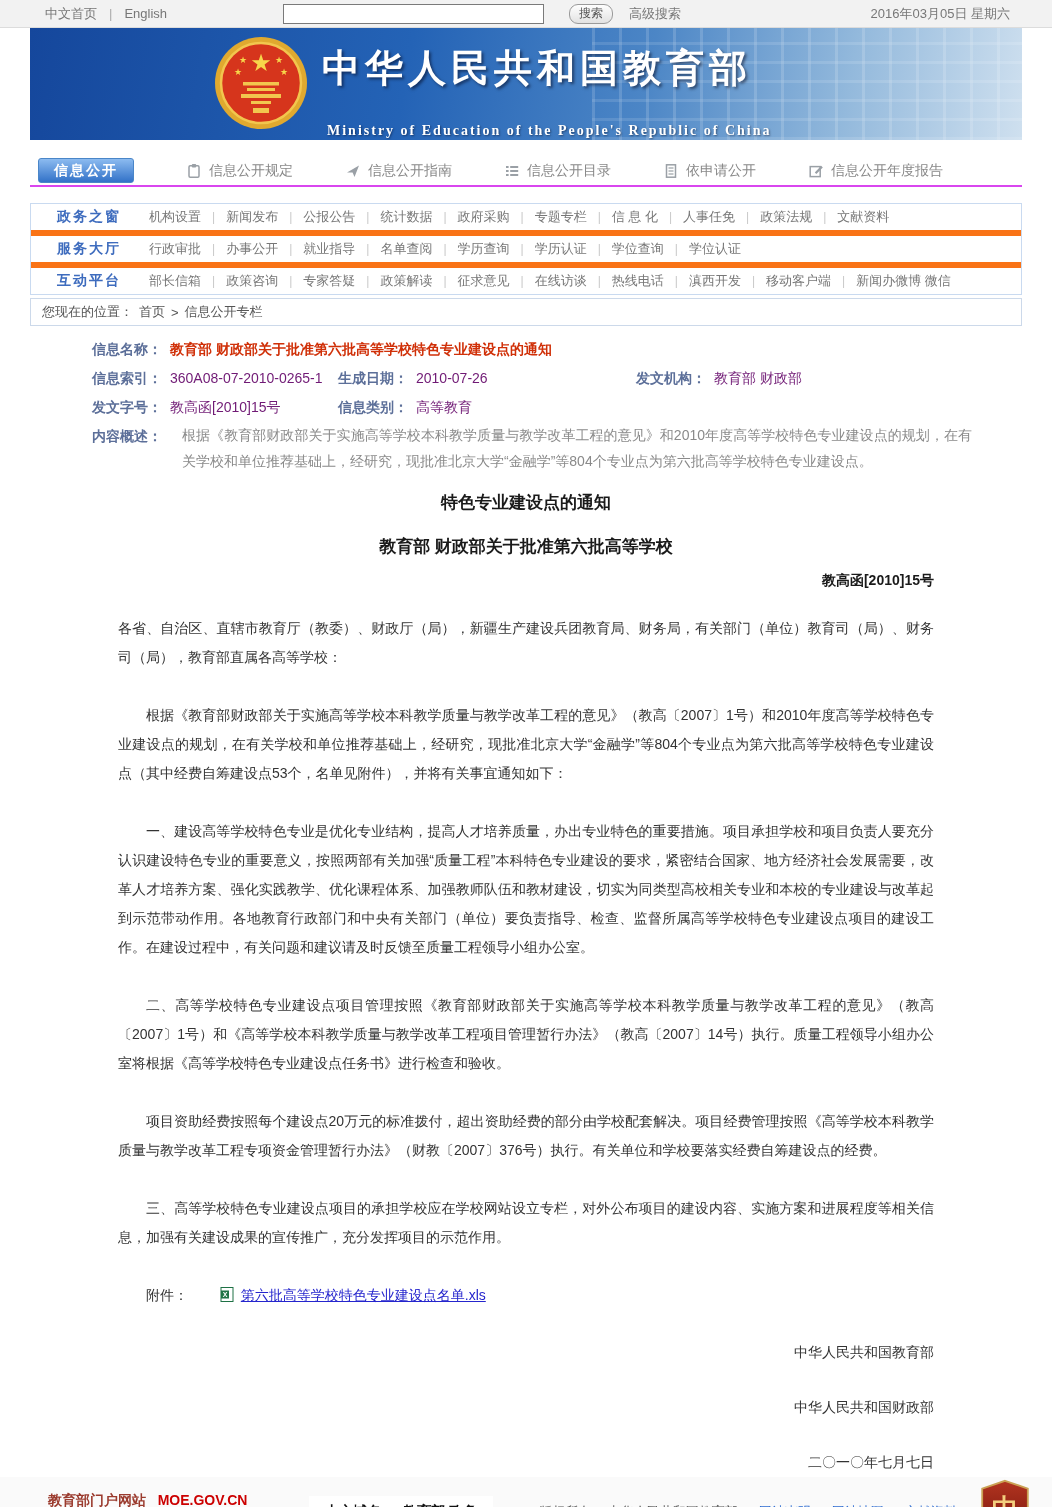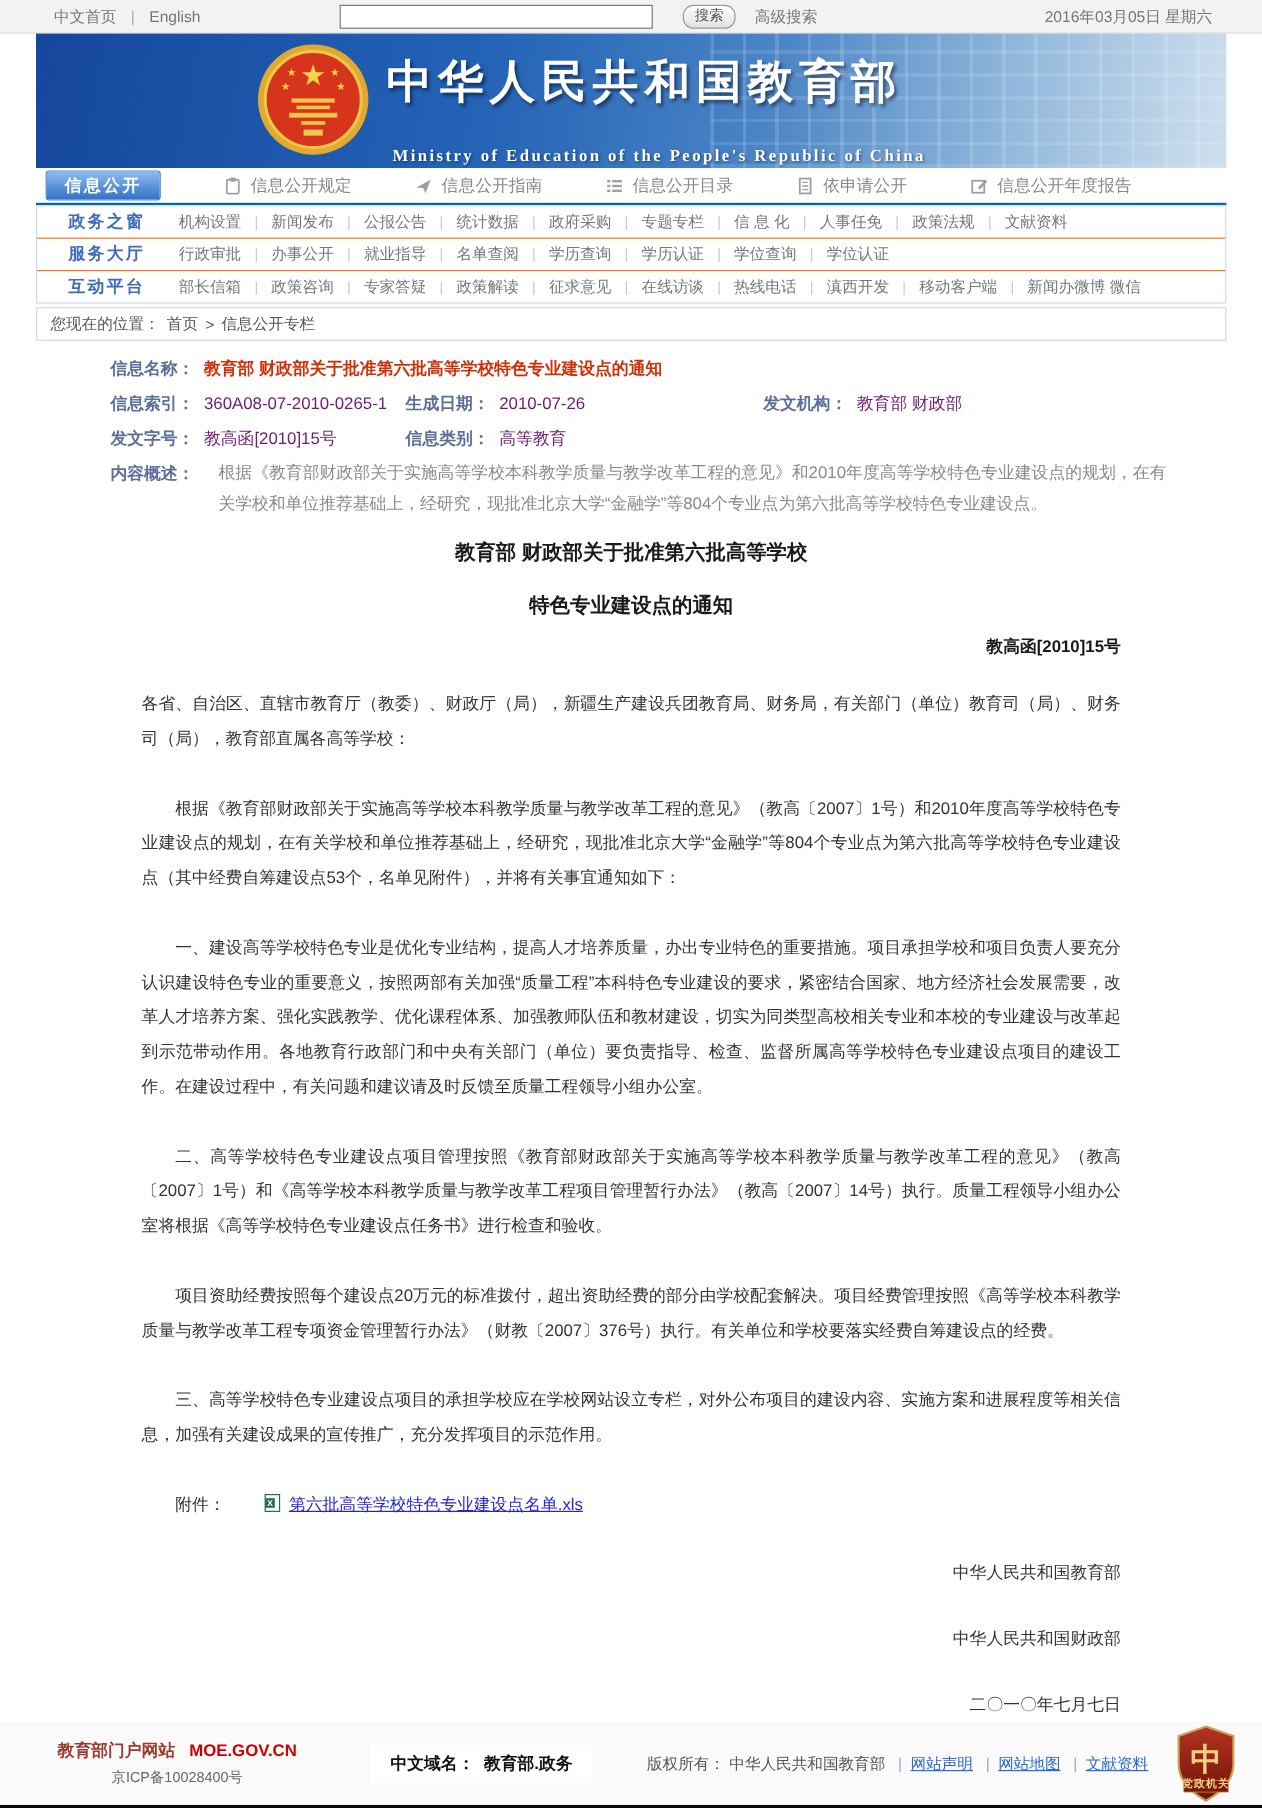--- a/index.html
+++ b/index.html
@@ -24,30 +24,30 @@
   .header-grid{position:absolute;right:0;top:0;width:430px;height:100%;opacity:.55;
      background:repeating-linear-gradient(90deg,rgba(255,255,255,.28) 0 3px,transparent 3px 27px),
                 repeating-linear-gradient(0deg,rgba(255,255,255,.22) 0 3px,transparent 3px 19px);}
   .emblem{position:absolute;left:183px;top:7px;width:96px;height:96px;}
   .header-title{position:absolute;left:292px;top:15px;color:#fff;font-size:38px;font-weight:bold;
                 letter-spacing:5px;text-shadow:2px 2px 3px rgba(0,0,20,.5);white-space:nowrap;}
   .header-sub{position:absolute;left:297px;top:95px;color:#fff;font-family:"Liberation Serif",serif;
               font-weight:bold;font-size:14px;letter-spacing:2px;text-shadow:1px 1px 2px rgba(0,0,20,.45);white-space:nowrap;}
 
   
-  .tabbar{margin:0 30px;height:29px;border-bottom:2px solid #0369a1;background:#fff;display:flex;align-items:center;}
+  .tabbar{margin:16px 30px;height:29px;border-bottom:2px solid #d946ef;background:#fff;display:flex;align-items:center;}
   .tab-active{margin-left:8px;width:94px;height:23px;border:1px solid #4a86c8;border-radius:3px;
               background:linear-gradient(#8cbbf0,#3272c8);color:#fff;font-size:14px;font-weight:bold;
               display:flex;align-items:center;justify-content:center;letter-spacing:2px;cursor:pointer;}
   .tab-item{display:flex;align-items:center;gap:7px;color:#888;font-size:14px;margin-left:52px;cursor:pointer;white-space:nowrap;}
   .tab-item svg{display:block;}
 
   
   .menubox{margin:0 30px;border:1px solid #c9daf0;background:#fff;}
-  .menu-row{display:flex;align-items:center;height:26px;border-bottom:1px solid #f97316;font-size:13px;}
+  .menu-row{display:flex;align-items:center;height:26px;border-bottom:6px solid #f97316;font-size:13px;}
   .menu-row:last-child{border-bottom:none;}
   .menu-label{width:92px;margin-left:26px;font-size:14px;font-weight:bold;color:#3e6cbe;letter-spacing:2px;flex-shrink:0;cursor:pointer;}
   .menu-items{color:#777;white-space:nowrap;}
   .menu-item{cursor:pointer;}
   .menu-item:not(:last-child)::after{content:"|";color:#c9c9c9;margin:0 11px;font-size:12px;}
 
   
   .breadcrumb{margin:3px 30px 0;border:1px solid #ccd9ea;height:26px;display:flex;align-items:center;
               padding-left:11px;font-size:13px;color:#555;gap:6px;background:#fff;}
   .crumb-link{cursor:pointer;color:#555;}
@@ -248,22 +248,22 @@
           <span class="m-value">高等教育</span>
         </span>
       </div>
       <div class="meta-row m-summary">
         <span class="m-label">内容概述：</span>
         <span class="m-sumvalue">根据《教育部财政部关于实施高等学校本科教学质量与教学改革工程的意见》和2010年度高等学校特色专业建设点的规划，在有关学校和单位推荐基础上，经研究，现批准北京大学“金融学”等804个专业点为第六批高等学校特色专业建设点。</span>
       </div>
     </div>
 
     <div class="doc">
+      <div class="doc-title">特色专业建设点的通知</div>
       <div class="doc-title">教育部 财政部关于批准第六批高等学校</div>
-      <div class="doc-title">特色专业建设点的通知</div>
       <div class="doc-num">教高函[2010]15号</div>
 
       <p class="doc-p">各省、自治区、直辖市教育厅（教委）、财政厅（局），新疆生产建设兵团教育局、财务局，有关部门（单位）教育司（局）、财务司（局），教育部直属各高等学校：</p>
       <p class="doc-p indent">根据《教育部财政部关于实施高等学校本科教学质量与教学改革工程的意见》（教高〔2007〕1号）和2010年度高等学校特色专业建设点的规划，在有关学校和单位推荐基础上，经研究，现批准北京大学“金融学”等804个专业点为第六批高等学校特色专业建设点（其中经费自筹建设点53个，名单见附件），并将有关事宜通知如下：</p>
       <p class="doc-p indent">一、建设高等学校特色专业是优化专业结构，提高人才培养质量，办出专业特色的重要措施。项目承担学校和项目负责人要充分认识建设特色专业的重要意义，按照两部有关加强“质量工程”本科特色专业建设的要求，紧密结合国家、地方经济社会发展需要，改革人才培养方案、强化实践教学、优化课程体系、加强教师队伍和教材建设，切实为同类型高校相关专业和本校的专业建设与改革起到示范带动作用。各地教育行政部门和中央有关部门（单位）要负责指导、检查、监督所属高等学校特色专业建设点项目的建设工作。在建设过程中，有关问题和建议请及时反馈至质量工程领导小组办公室。</p>
       <p class="doc-p indent">二、高等学校特色专业建设点项目管理按照《教育部财政部关于实施高等学校本科教学质量与教学改革工程的意见》（教高〔2007〕1号）和《高等学校本科教学质量与教学改革工程项目管理暂行办法》（教高〔2007〕14号）执行。质量工程领导小组办公室将根据《高等学校特色专业建设点任务书》进行检查和验收。</p>
       <p class="doc-p indent">项目资助经费按照每个建设点20万元的标准拨付，超出资助经费的部分由学校配套解决。项目经费管理按照《高等学校本科教学质量与教学改革工程专项资金管理暂行办法》（财教〔2007〕376号）执行。有关单位和学校要落实经费自筹建设点的经费。</p>
       <p class="doc-p indent">三、高等学校特色专业建设点项目的承担学校应在学校网站设立专栏，对外公布项目的建设内容、实施方案和进展程度等相关信息，加强有关建设成果的宣传推广，充分发挥项目的示范作用。</p>
 
       <div class="attach">

